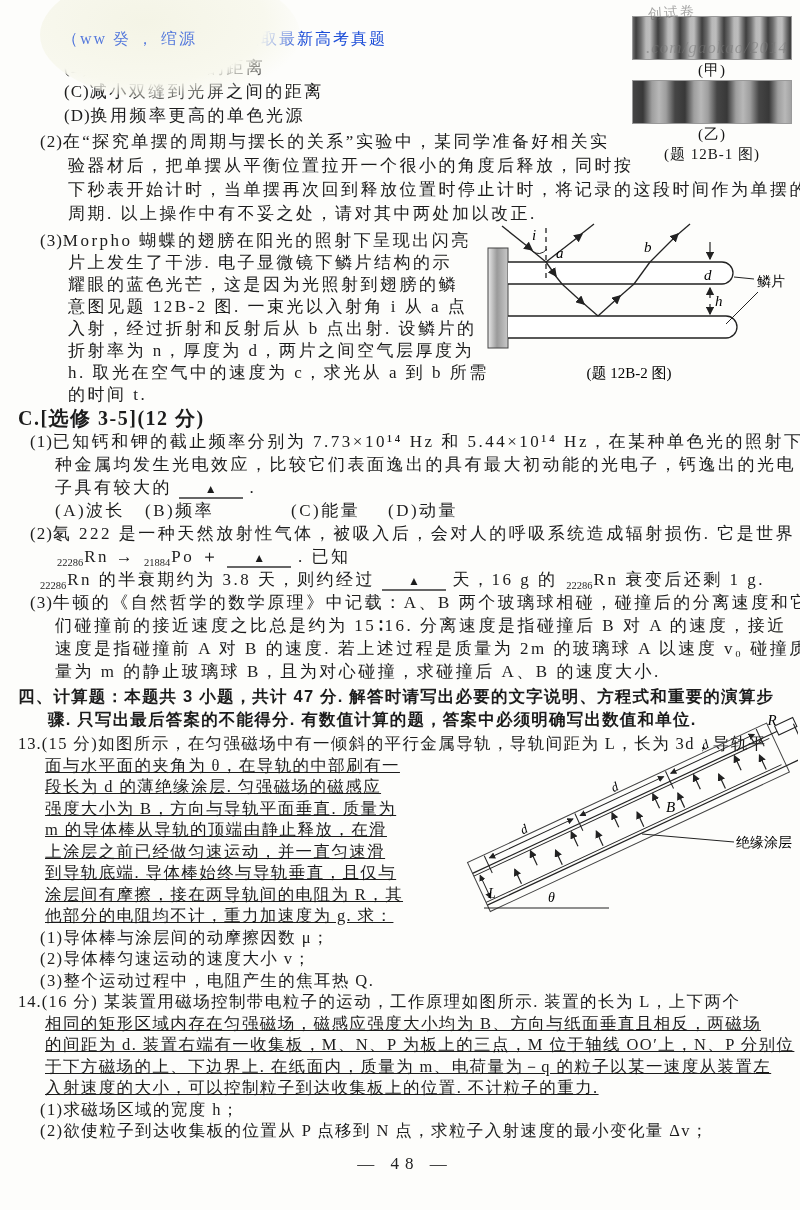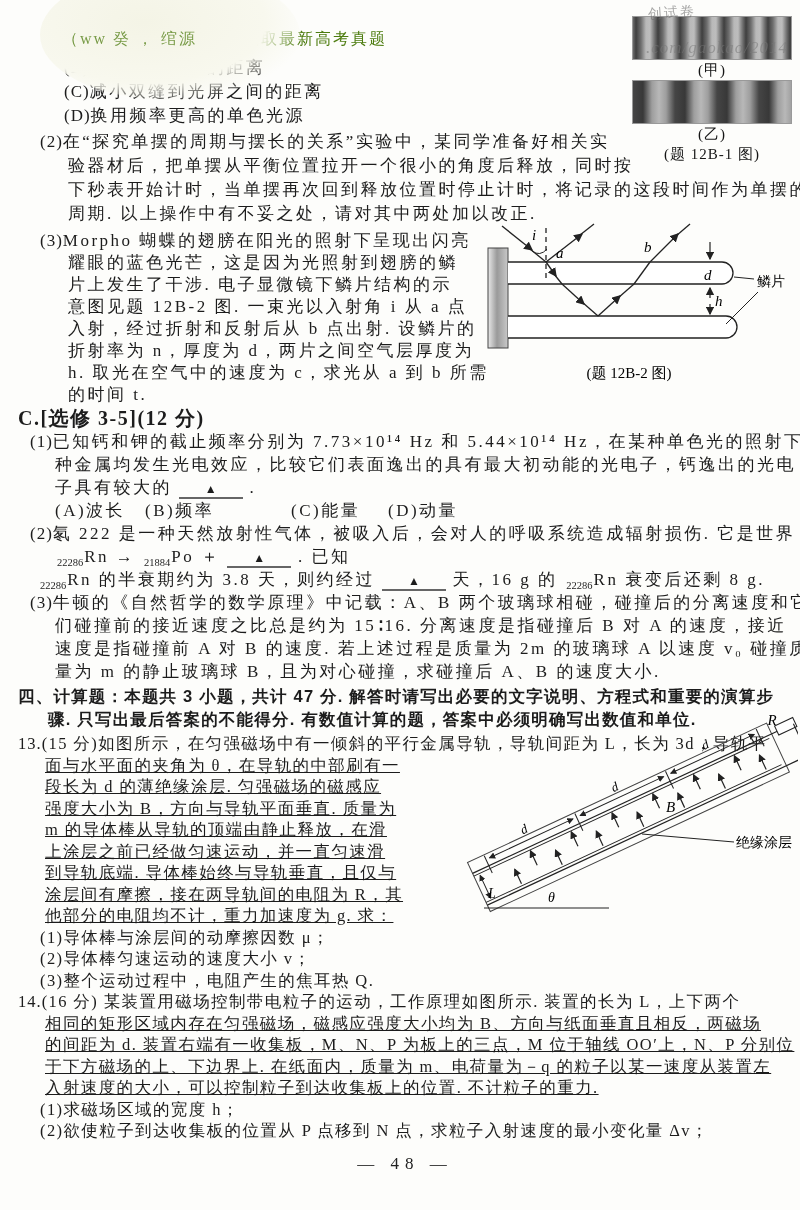--- a/index.html
+++ b/index.html
@@ -25,21 +25,21 @@
   .dense{letter-spacing:1.4px;font-size:16.5px;line-height:21.5px;}
   .ind-opt12{padding-left:46px;}
   .ind1{padding-left:22px;}
   .ind2{padding-left:50px;}
   .cind1{padding-left:12px;}
   .cind2{padding-left:37px;}
   .ind13c{padding-left:27px;text-decoration:underline;}
   .ind13s{padding-left:22px;}
   .indz{padding-left:30px;}
   .marker{letter-spacing:1px;}
-  .promo{display:flex;align-items:center;height:34px;padding-left:44px;font-size:16px;letter-spacing:2px;color:#4d7c0f;white-space:nowrap;}
+  .promo{display:flex;align-items:center;height:34px;padding-left:44px;font-size:16px;letter-spacing:2px;color:#1d4ed8;white-space:nowrap;}
   .promo .garble{opacity:.75;}
   .qr{
     width:30px;height:30px;margin:0 8px;flex:0 0 auto;
     background:
       repeating-linear-gradient(0deg,rgba(0,0,0,.95) 0 3px,rgba(255,255,255,.9) 3px 6px),
       repeating-linear-gradient(90deg,#000 0 3px,#fff 3px 6px);
     outline:2px solid #000;
   }
   .heading-c{font-size:20px;font-weight:bold;letter-spacing:1.5px;line-height:24px;white-space:nowrap;}
   .heading-four{font-family:"Liberation Sans","DejaVu Sans",sans-serif;font-weight:bold;font-size:16.5px;letter-spacing:1.2px;line-height:23px;white-space:nowrap;}
@@ -98,22 +98,22 @@
   <div class="tline ind-opt12"><span class="marker">(D)</span><span>换用频率更高的单色光源</span></div>
 
   <div class="sp2"></div>
   <div class="tline ind1"><span class="marker">(2)</span><span>在“探究单摆的周期与摆长的关系”实验中，某同学准备好相关实</span></div>
   <div class="tline ind2">验器材后，把单摆从平衡位置拉开一个很小的角度后释放，同时按</div>
   <div class="tline ind2">下秒表开始计时，当单摆再次回到释放位置时停止计时，将记录的这段时间作为单摆的</div>
   <div class="tline ind2">周期. 以上操作中有不妥之处，请对其中两处加以改正.</div>
 
   <div class="sp4"></div>
   <div class="tline lh22 ind1"><span class="marker">(3)</span><span>Morpho 蝴蝶的翅膀在阳光的照射下呈现出闪亮</span></div>
+  <div class="tline lh22 ind2">片上发生了干涉. 电子显微镜下鳞片结构的示</div>
   <div class="tline lh22 ind2">耀眼的蓝色光芒，这是因为光照射到翅膀的鳞</div>
-  <div class="tline lh22 ind2">片上发生了干涉. 电子显微镜下鳞片结构的示</div>
   <div class="tline lh22 ind2">意图见题 12B-2 图. 一束光以入射角 i 从 a 点</div>
   <div class="tline lh22 ind2">入射，经过折射和反射后从 b 点出射. 设鳞片的</div>
   <div class="tline lh22 ind2">折射率为 n，厚度为 d，两片之间空气层厚度为</div>
   <div class="tline lh22 ind2">h. 取光在空气中的速度为 c，求光从 a 到 b 所需</div>
   <div class="tline lh22 ind2">的时间 t.</div>
 
   <div class="fig12b2">
     <svg width="314" height="166" viewBox="0 0 314 166">
       <defs>
         <marker id="ah" viewBox="0 0 10 10" refX="8.5" refY="5" markerWidth="7" markerHeight="7" orient="auto-start-reverse">
@@ -199,21 +199,21 @@
         <span>222</span>
         <span>86</span>
       </span><span>Rn</span>
     <span>的半衰期约为 3.8 天，则约经过</span>
     <span class="blank">▲</span>
     <span>天，16 g 的</span>
     <span class="nstack">
         <span>222</span>
         <span>86</span>
       </span><span>Rn</span>
-    <span>衰变后还剩 8 g.</span>
+    <span>衰变后还剩 1 g.</span>
   </div>
 
   <div class="tline lh23 cind1"><span class="marker">(3)</span><span>牛顿的《自然哲学的数学原理》中记载：A、B 两个玻璃球相碰，碰撞后的分离速度和它</span></div>
   <div class="tline lh23 cind2">们碰撞前的接近速度之比总是约为 15∶16. 分离速度是指碰撞后 B 对 A 的速度，接近</div>
   <div class="tline lh23 cind2">速度是指碰撞前 A 对 B 的速度. 若上述过程是质量为 2m 的玻璃球 A 以速度 v₀ 碰撞质</div>
   <div class="tline lh23 cind2">量为 m 的静止玻璃球 B，且为对心碰撞，求碰撞后 A、B 的速度大小.</div>
 
   <div class="sp2"></div>
   <div class="heading-four">四、计算题：本题共 3 小题，共计 47 分. 解答时请写出必要的文字说明、方程式和重要的演算步</div>
   <div class="heading-four indz">骤. 只写出最后答案的不能得分. 有数值计算的题，答案中必须明确写出数值和单位.</div>

